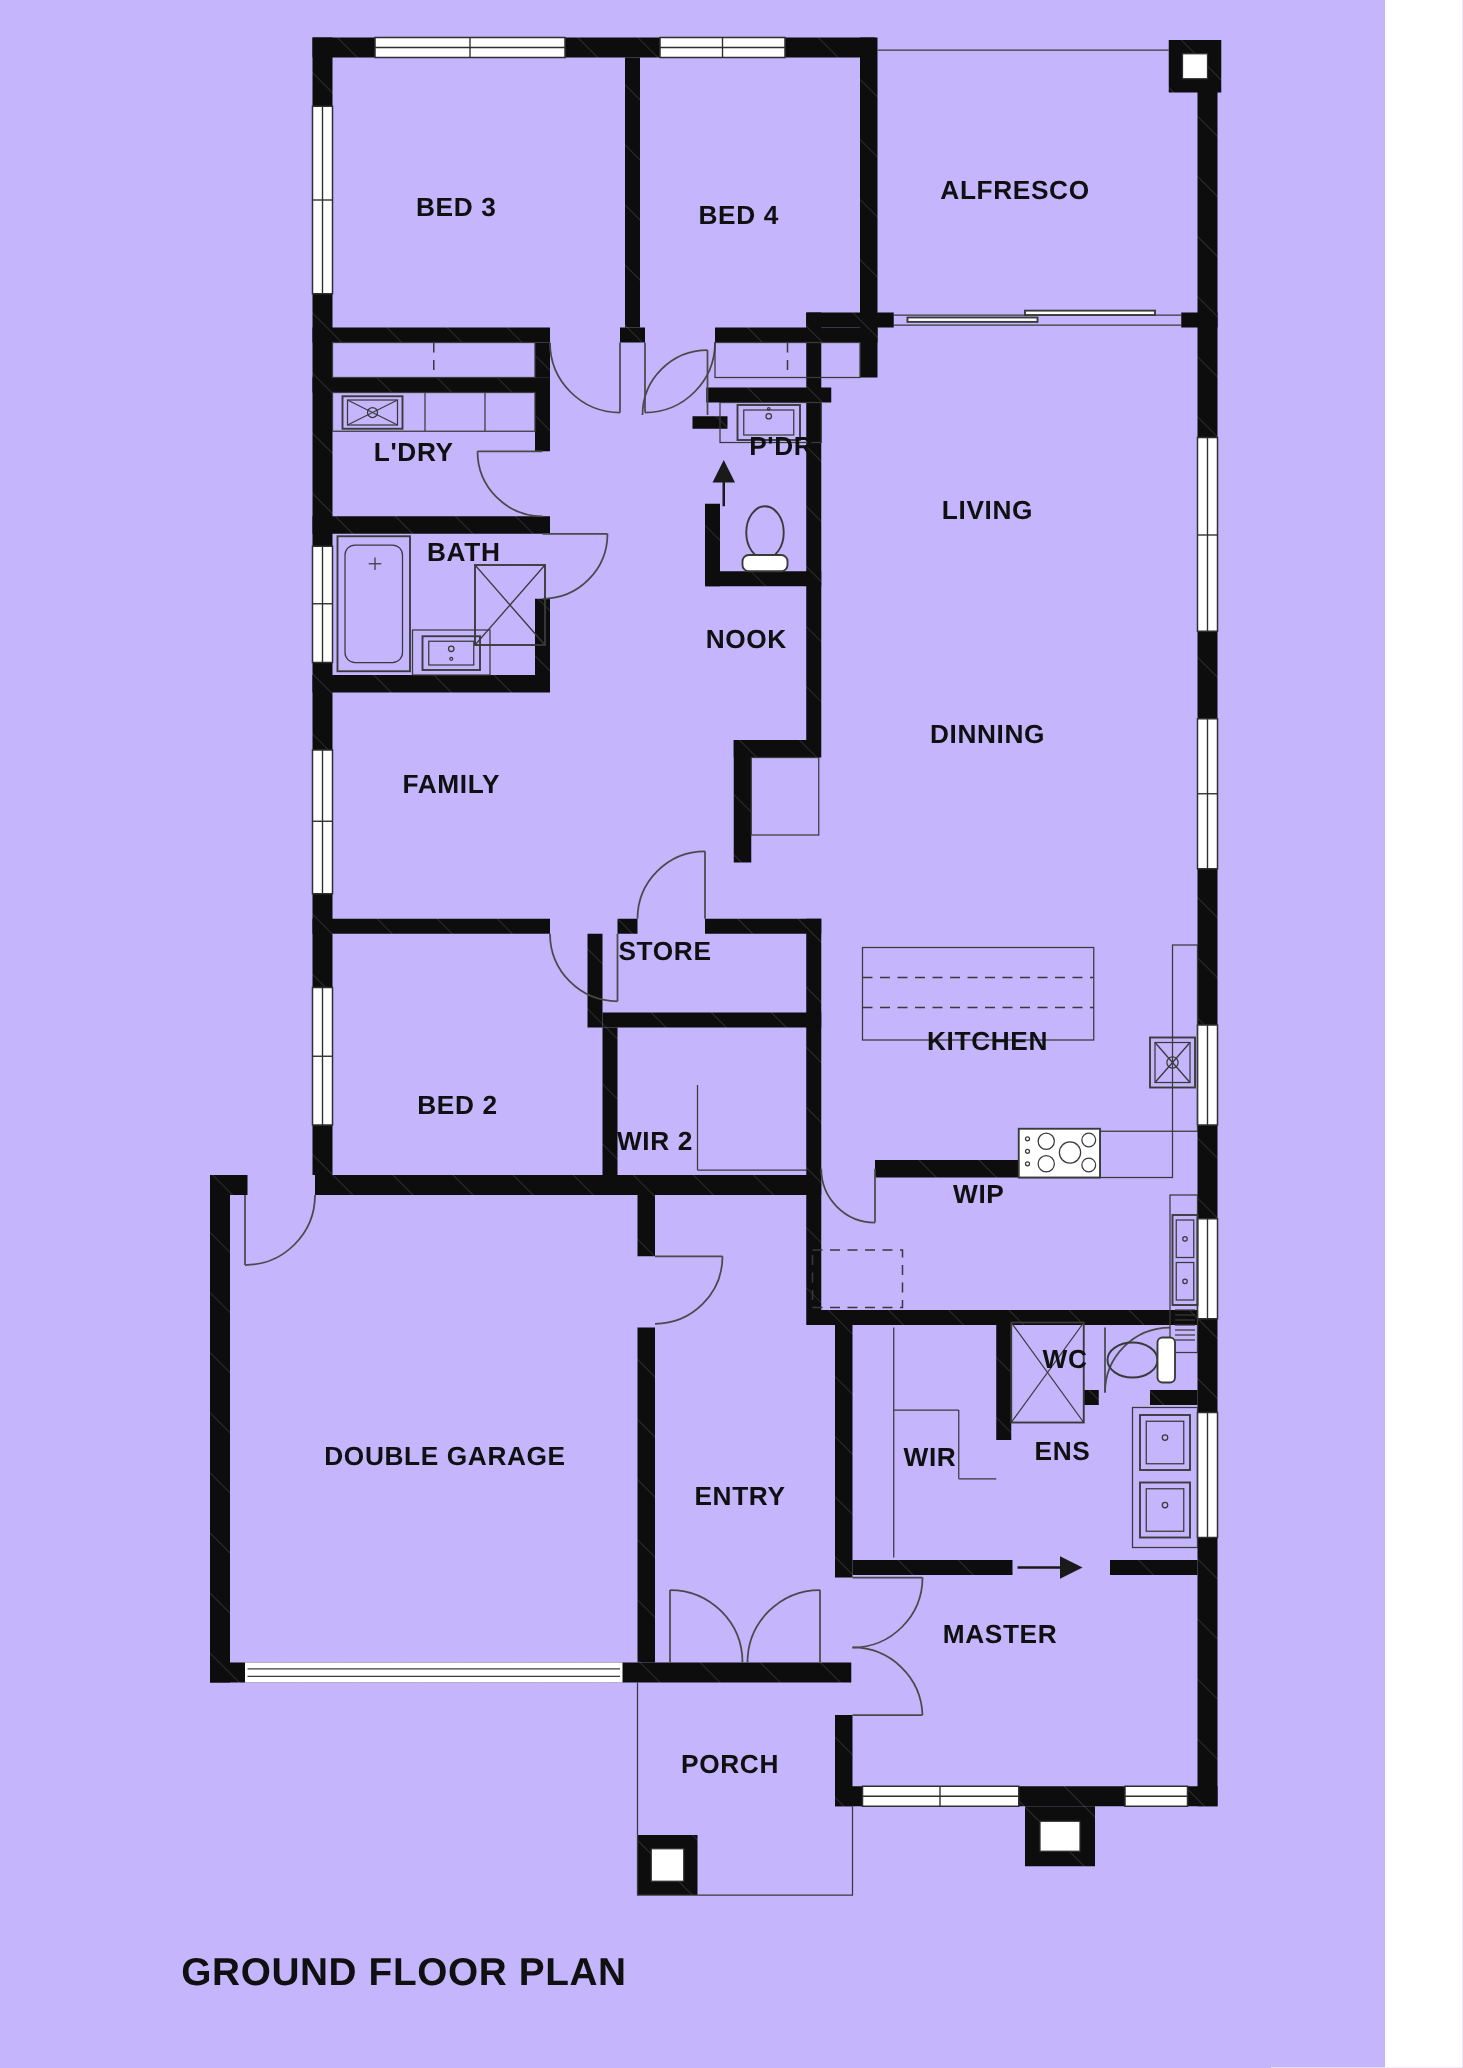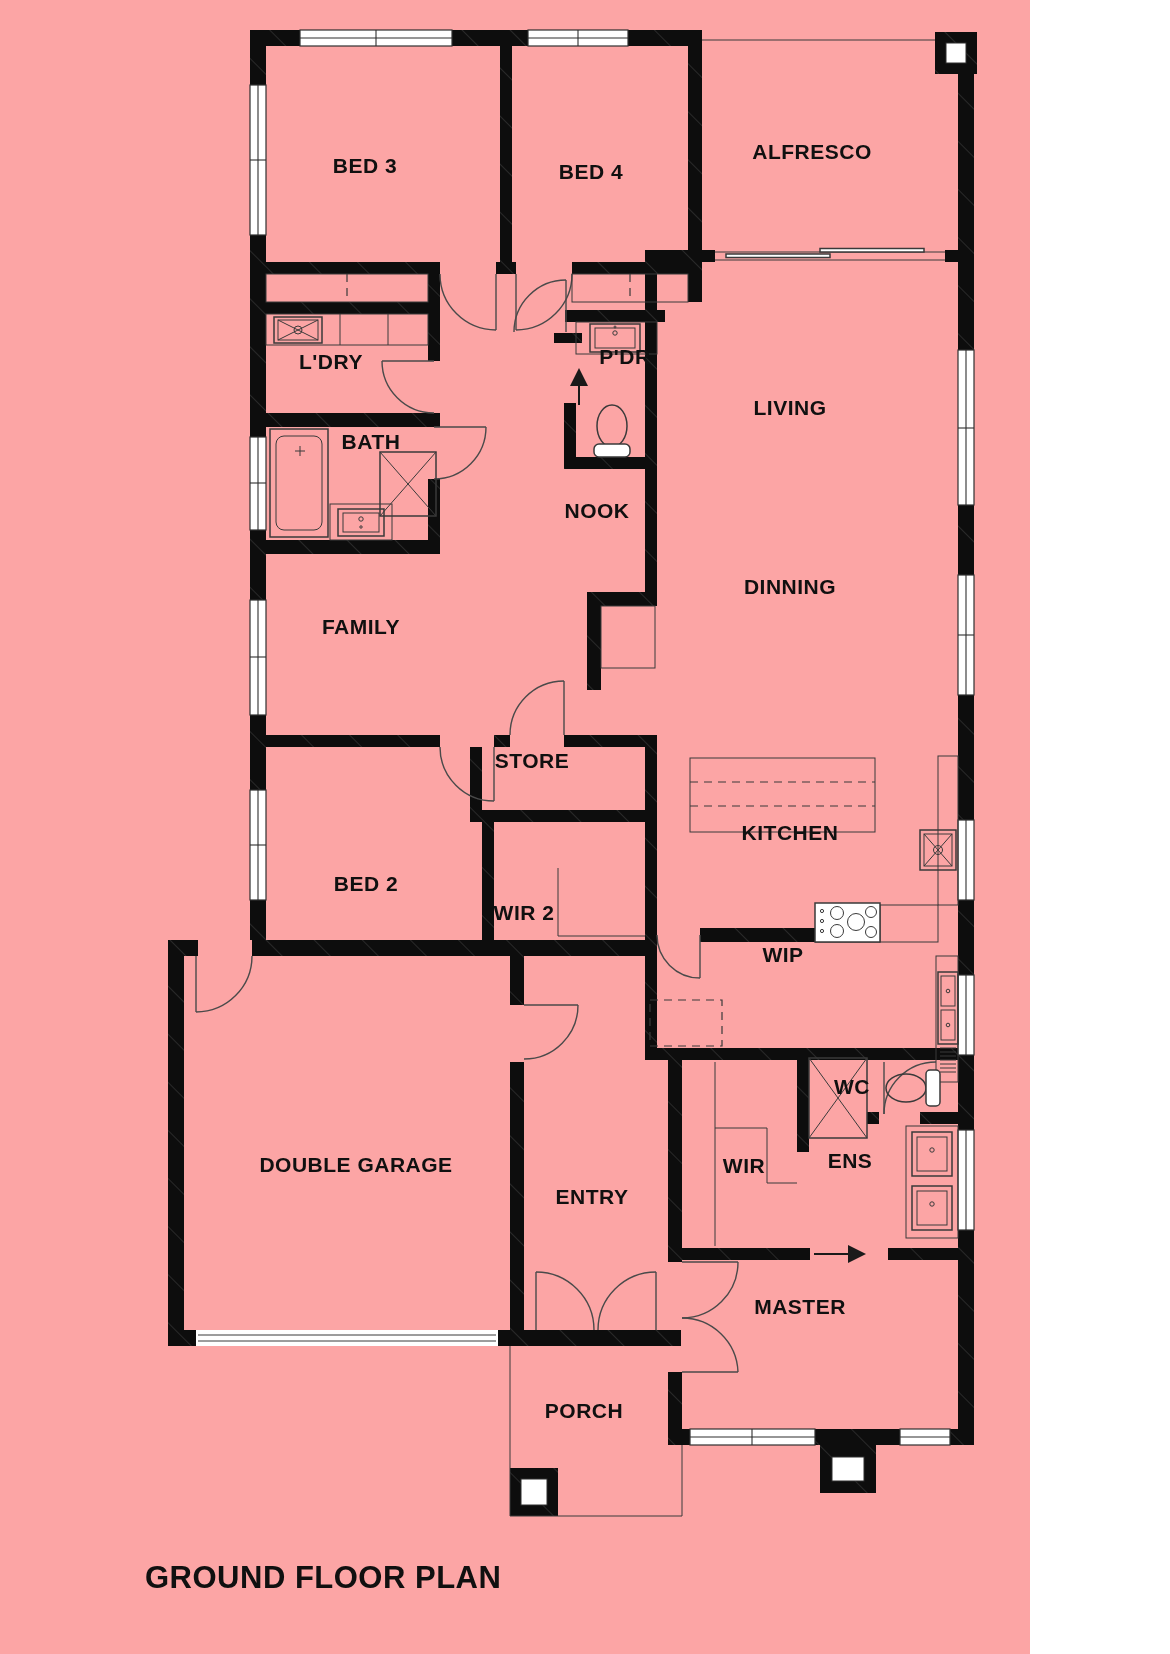--- a/index.html
+++ b/index.html
@@ -1,16 +1,16 @@
 <!DOCTYPE html>
 <html><head>
 <meta charset="utf-8">
 <style>
   html,body{margin:0;padding:0;background:#ffffff;}
-  .page{width:1030px;height:1654px;position:relative;background:#fca5a5;overflow:hidden;}
+  .page{width:1108px;height:1654px;position:relative;background:#c4b5fd;overflow:hidden;}
   svg{display:block;}
   .wall{fill:url(#wallhatch);stroke:none;}
   .win{fill:#ffffff;stroke:#2f2f2f;stroke-width:1.2;}
   .winline{stroke:#2f2f2f;stroke-width:1.1;fill:none;}
   .fx{stroke:#3a3a3a;stroke-width:1.5;fill:none;}
   .fx2{stroke:#3a3a3a;stroke-width:1;fill:none;}
   .fxw{stroke:#3a3a3a;stroke-width:1.5;fill:#ffffff;}
   .door{stroke:#4a4a4a;stroke-width:1.4;fill:none;}
   .dash{stroke:#3a3a3a;stroke-width:1.2;fill:none;stroke-dasharray:8 6;}
   .rl{font:700 21px "Liberation Sans",sans-serif;fill:#101010;letter-spacing:.5px;text-anchor:middle;}

